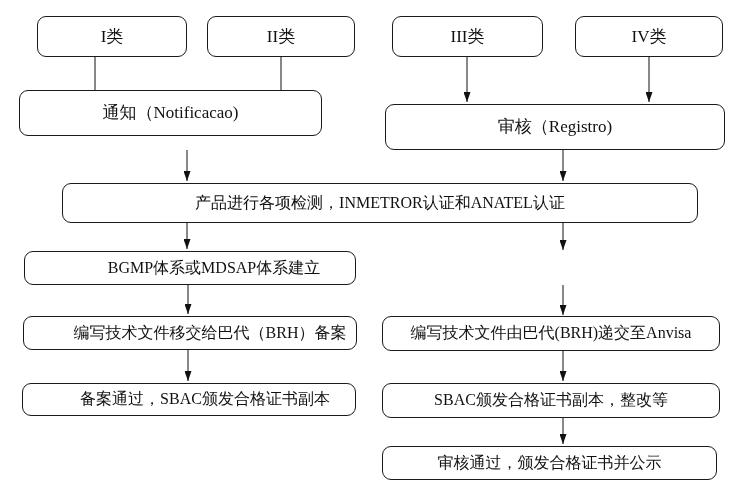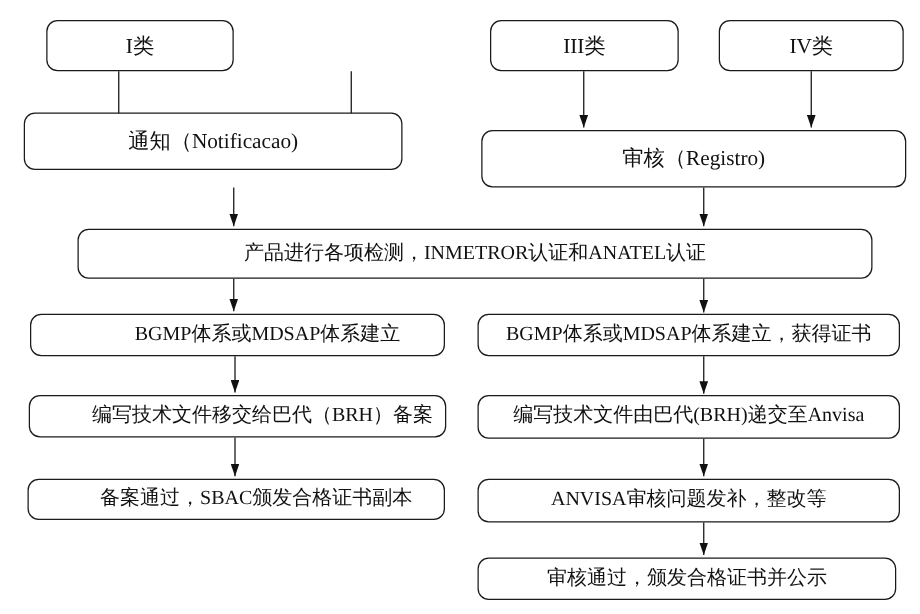--- a/index.html
+++ b/index.html
@@ -63,20 +63,23 @@
     <line x1="188" y1="285" x2="188" y2="314" stroke="currentColor" stroke-width="1" marker-end="url(#arrowhead)"></line>
     <line x1="188" y1="350" x2="188" y2="381" stroke="currentColor" stroke-width="1" marker-end="url(#arrowhead)"></line>
     <line x1="563" y1="285" x2="563" y2="315" stroke="currentColor" stroke-width="1" marker-end="url(#arrowhead)"></line>
     <line x1="563" y1="351" x2="563" y2="381" stroke="currentColor" stroke-width="1" marker-end="url(#arrowhead)"></line>
     <line x1="563" y1="418" x2="563" y2="444" stroke="currentColor" stroke-width="1" marker-end="url(#arrowhead)"></line>
   </svg>
 
   <div class="node toprow" style="left:20px;  top:16px;  width:150px; height:41px;margin-left:17px;">
       <span>I类</span>
     </div>
+  <div class="node toprow" style="left:207px; top:16px;  width:148px; height:41px;">
+      <span>II类</span>
+    </div>
   <div class="node toprow" style="left:392px; top:16px;  width:151px; height:41px;">
       <span>III类</span>
     </div>
   <div class="node toprow" style="left:575px; top:16px;  width:148px; height:41px;">
       <span>IV类</span>
     </div>
 
   <div class="node toprow" style="left:19px;  top:90px; width:303px; height:46px;">
       <span>通知（Notificacao)</span>
     </div>
@@ -91,26 +94,23 @@
   <div class="node" style="left:24px;  top:251px; width:332px; height:34px;padding-left:48px;">
       <span>BGMP体系或MDSAP体系建立</span>
     </div>
   <div class="node" style="left:23px;  top:316px; width:334px; height:34px;padding-left:40px;">
       <span>编写技术文件移交给巴代（BRH）备案</span>
     </div>
   <div class="node" style="left:22px;  top:383px; width:334px; height:33px;padding-left:32px;">
       <span>备案通过，SBAC颁发合格证书副本</span>
     </div>
 
-  <div class="node" style="left:382px; top:251px; width:338px; height:34px;">
-      <span>BGMP体系或MDSAP体系建立，获得证书</span>
-    </div>
   <div class="node" style="left:382px; top:316px; width:338px; height:35px;">
       <span>编写技术文件由巴代(BRH)递交至Anvisa</span>
     </div>
   <div class="node" style="left:382px; top:383px; width:338px; height:35px;">
-      <span>ANVISA审核问题发补，整改等</span>
+      <span>SBAC颁发合格证书副本，整改等</span>
     </div>
   <div class="node" style="left:382px; top:446px; width:335px; height:34px;">
       <span>审核通过，颁发合格证书并公示</span>
     </div>
 
 </div>
 
 </body></html>

